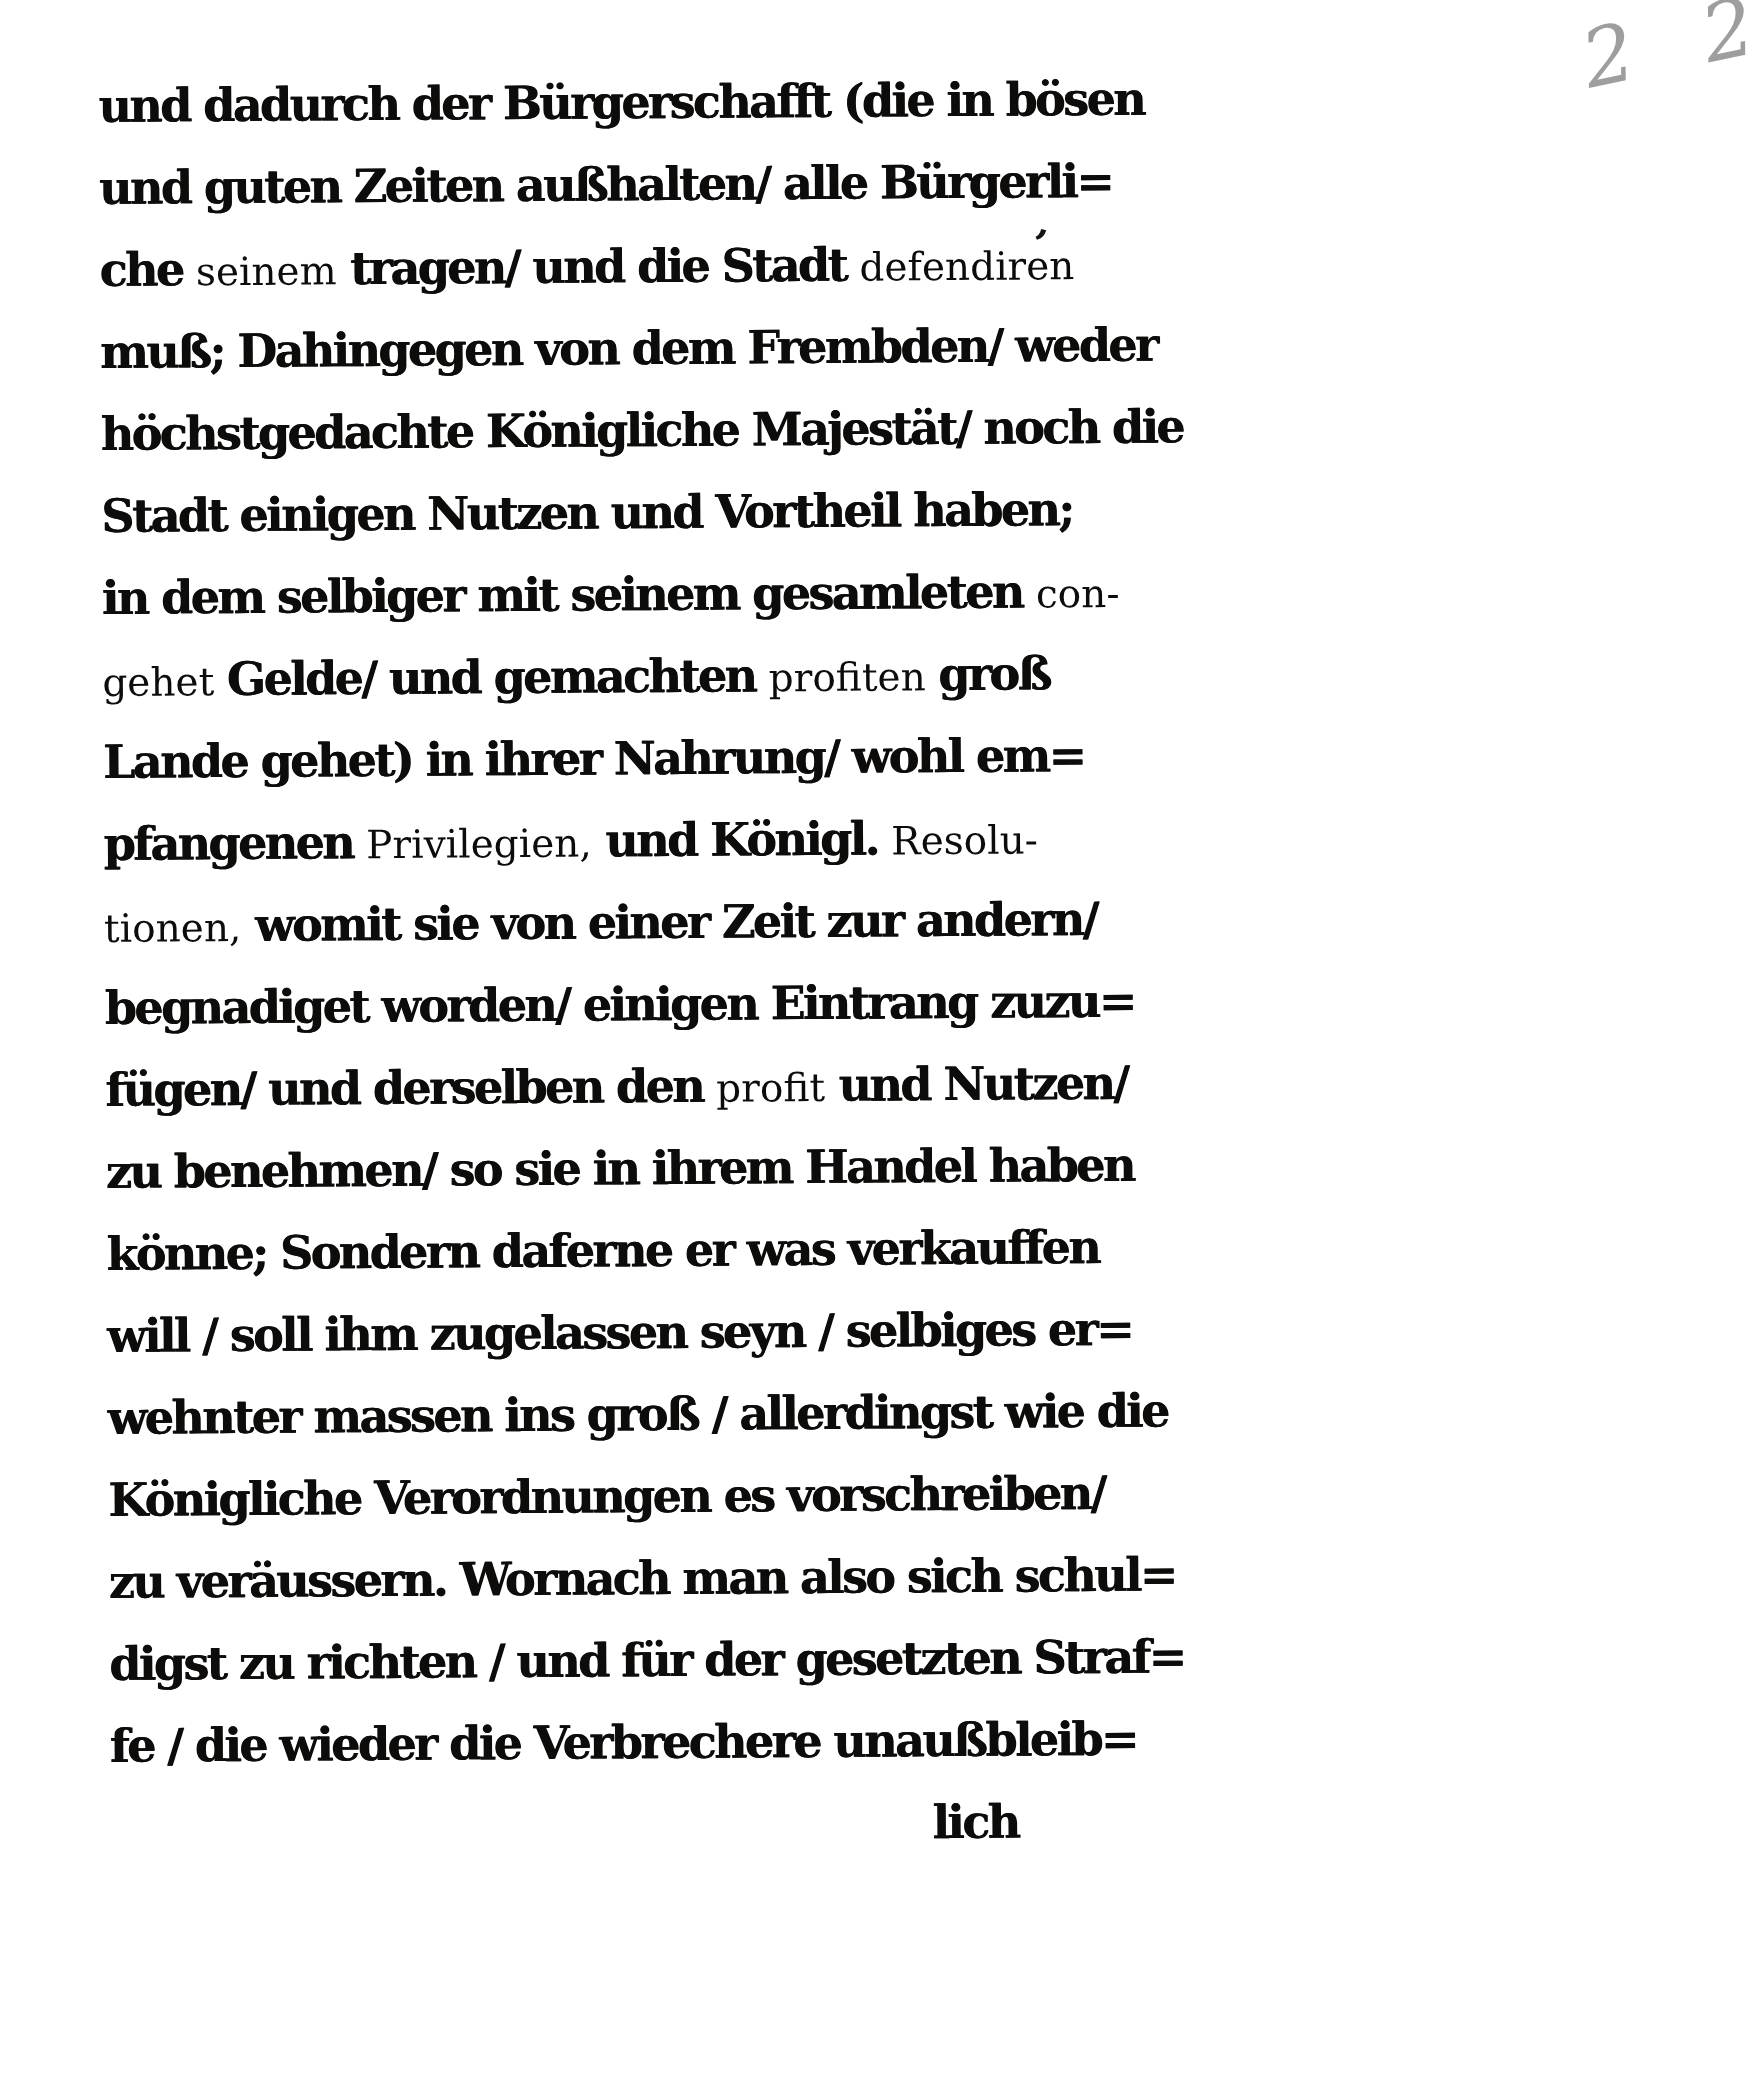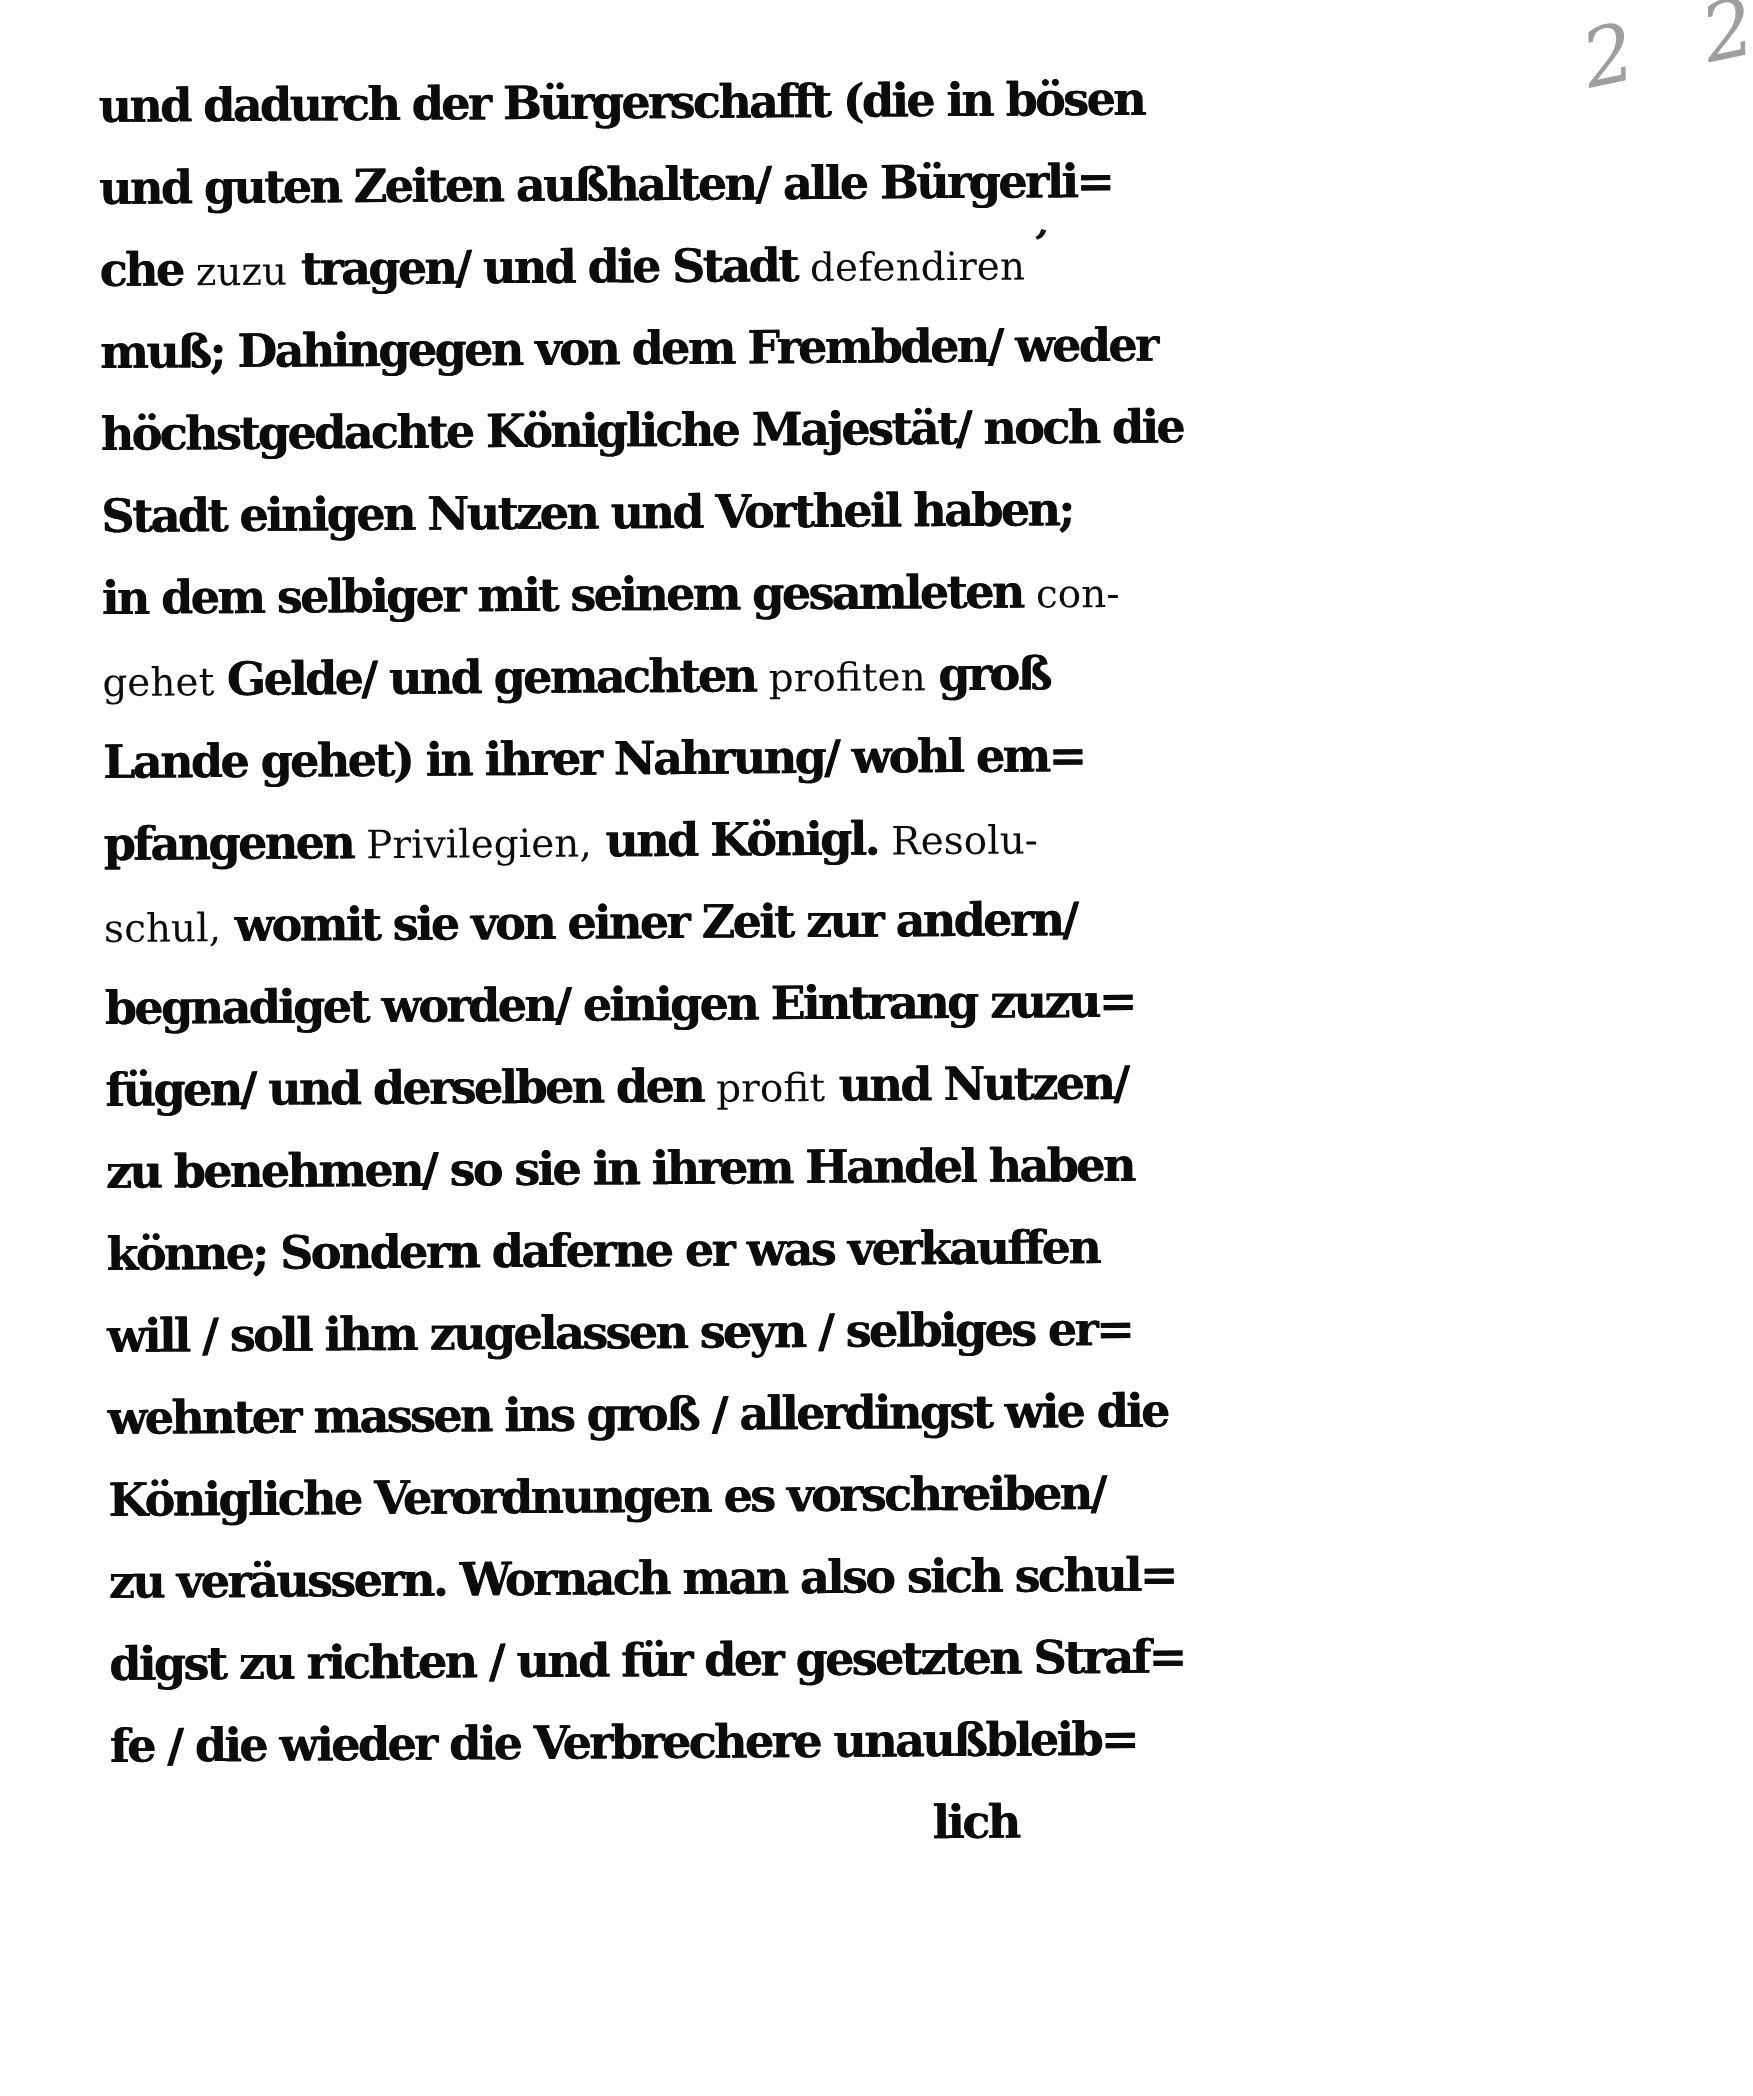--- a/index.html
+++ b/index.html
@@ -84,29 +84,29 @@
 <div class="sheet">
 
   <div class="handwritten-note">2 2</div>
 
   <div class="stray-mark">’</div>
 
   <div class="text-block">
 
     <div class="line"><span class="seg fraktur">und dadurch der Bürgerschafft (die in bösen</span></div>
       <div class="line"><span class="seg fraktur">und guten Zeiten außhalten/ alle Bürgerli=</span></div>
-      <div class="line"><span class="seg fraktur">che </span><span class="seg antiqua">zuzu</span><span class="seg fraktur"> tragen/ und die Stadt </span><span class="seg antiqua">defendiren</span></div>
+      <div class="line"><span class="seg fraktur">che </span><span class="seg antiqua">seinem</span><span class="seg fraktur"> tragen/ und die Stadt </span><span class="seg antiqua">defendiren</span></div>
       <div class="line"><span class="seg fraktur">muß; Dahingegen von dem Frembden/ weder</span></div>
       <div class="line"><span class="seg fraktur">höchstgedachte Königliche Majestät/ noch die</span></div>
       <div class="line"><span class="seg fraktur">Stadt einigen Nutzen und Vortheil haben;</span></div>
       <div class="line"><span class="seg fraktur">in dem selbiger mit seinem gesamleten </span><span class="seg antiqua">con-</span></div>
       <div class="line"><span class="seg antiqua">gehet </span><span class="seg fraktur">Gelde/ und gemachten </span><span class="seg antiqua">profiten </span><span class="seg fraktur">groß</span></div>
       <div class="line"><span class="seg fraktur">Lande gehet) in ihrer Nahrung/ wohl em=</span></div>
       <div class="line"><span class="seg fraktur">pfangenen </span><span class="seg antiqua">Privilegien,</span><span class="seg fraktur"> und Königl. </span><span class="seg antiqua">Resolu-</span></div>
-      <div class="line"><span class="seg antiqua">schul,</span><span class="seg fraktur"> womit sie von einer Zeit zur andern/</span></div>
+      <div class="line"><span class="seg antiqua">tionen,</span><span class="seg fraktur"> womit sie von einer Zeit zur andern/</span></div>
       <div class="line"><span class="seg fraktur">begnadiget worden/ einigen Eintrang zuzu=</span></div>
       <div class="line"><span class="seg fraktur">fügen/ und derselben den </span><span class="seg antiqua">profit</span><span class="seg fraktur"> und Nutzen/</span></div>
       <div class="line"><span class="seg fraktur">zu benehmen/ so sie in ihrem Handel haben</span></div>
       <div class="line"><span class="seg fraktur">könne; Sondern daferne er was verkauffen</span></div>
       <div class="line"><span class="seg fraktur">will / soll ihm zugelassen seyn / selbiges er=</span></div>
       <div class="line"><span class="seg fraktur">wehnter massen ins groß / allerdingst wie die</span></div>
       <div class="line"><span class="seg fraktur">Königliche Verordnungen es vorschreiben/</span></div>
       <div class="line"><span class="seg fraktur">zu veräussern. Wornach man also sich schul=</span></div>
       <div class="line"><span class="seg fraktur">digst zu richten / und für der gesetzten Straf=</span></div>
       <div class="line"><span class="seg fraktur">fe / die wieder die Verbrechere unaußbleib=</span></div>

